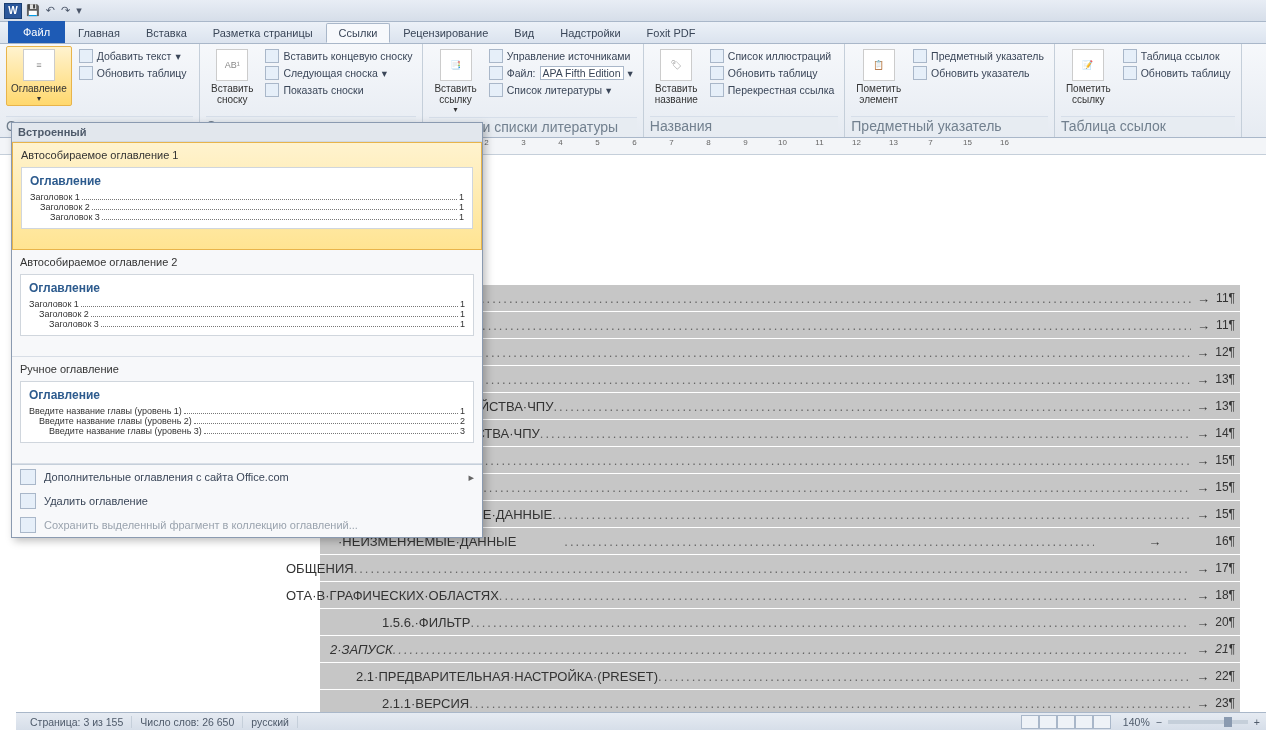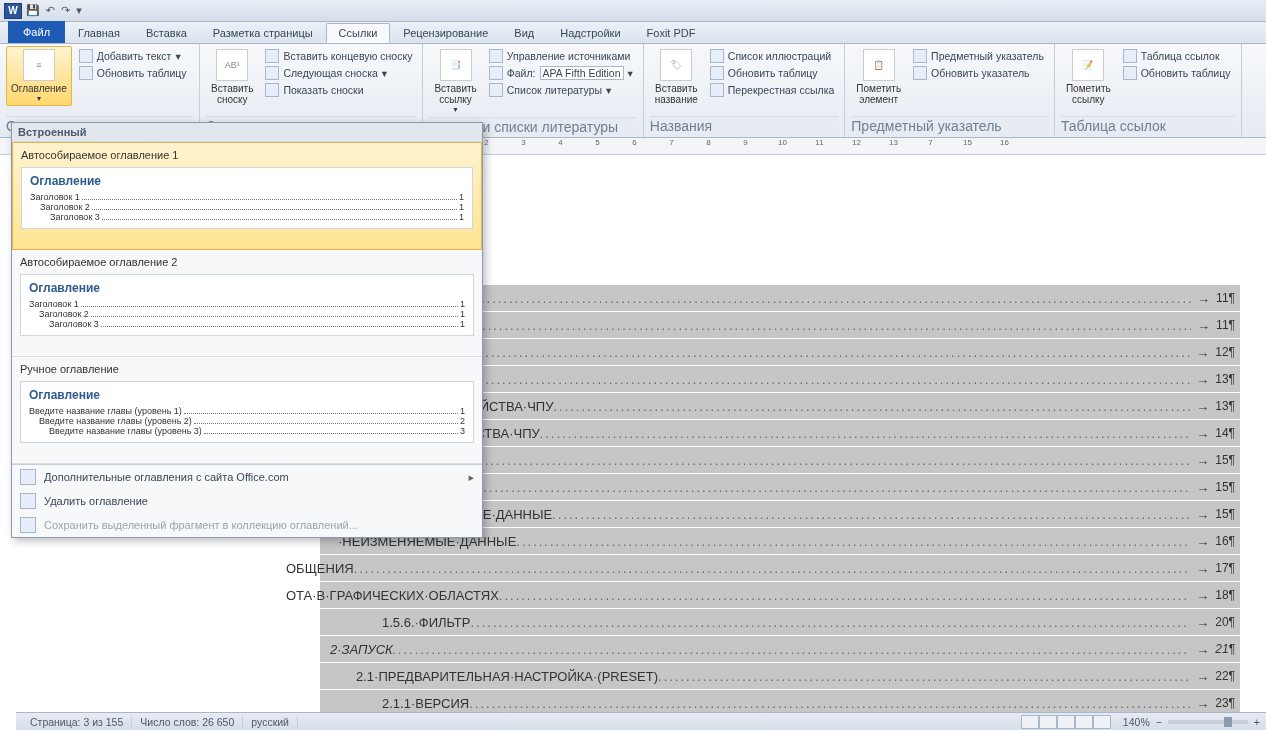--- a/index.html
+++ b/index.html
@@ -291,21 +291,21 @@
         <span class="fill">........................................................................................................................................................................................................</span>
         <span class="arr">→</span>
         <span class="pg">15¶</span>
       </div>
       <div class="tocrow l3" style="margin-left: 10px;">
         <span class="txt" style="margin-left:-44px">·БУКВЕННО-ЧИСЛОВЫЕ·ДАННЫЕ</span>
         <span class="fill">........................................................................................................................................................................................................</span>
         <span class="arr">→</span>
         <span class="pg">15¶</span>
       </div>
-      <div class="tocrow l3" style="">
+      <div class="tocrow l3" style=" gap: 48px;">
         <span class="txt" style="margin-left:-44px">·НЕИЗМЕНЯЕМЫЕ·ДАННЫЕ</span>
         <span class="fill">........................................................................................................................................................................................................</span>
         <span class="arr">→</span>
         <span class="pg">16¶</span>
       </div>
       <div class="tocrow l2" style="margin-left: 10px;">
         <span class="txt" style="margin-left:-70px">ОБЩЕНИЯ</span>
         <span class="fill">........................................................................................................................................................................................................</span>
         <span class="arr">→</span>
         <span class="pg">17¶</span>

